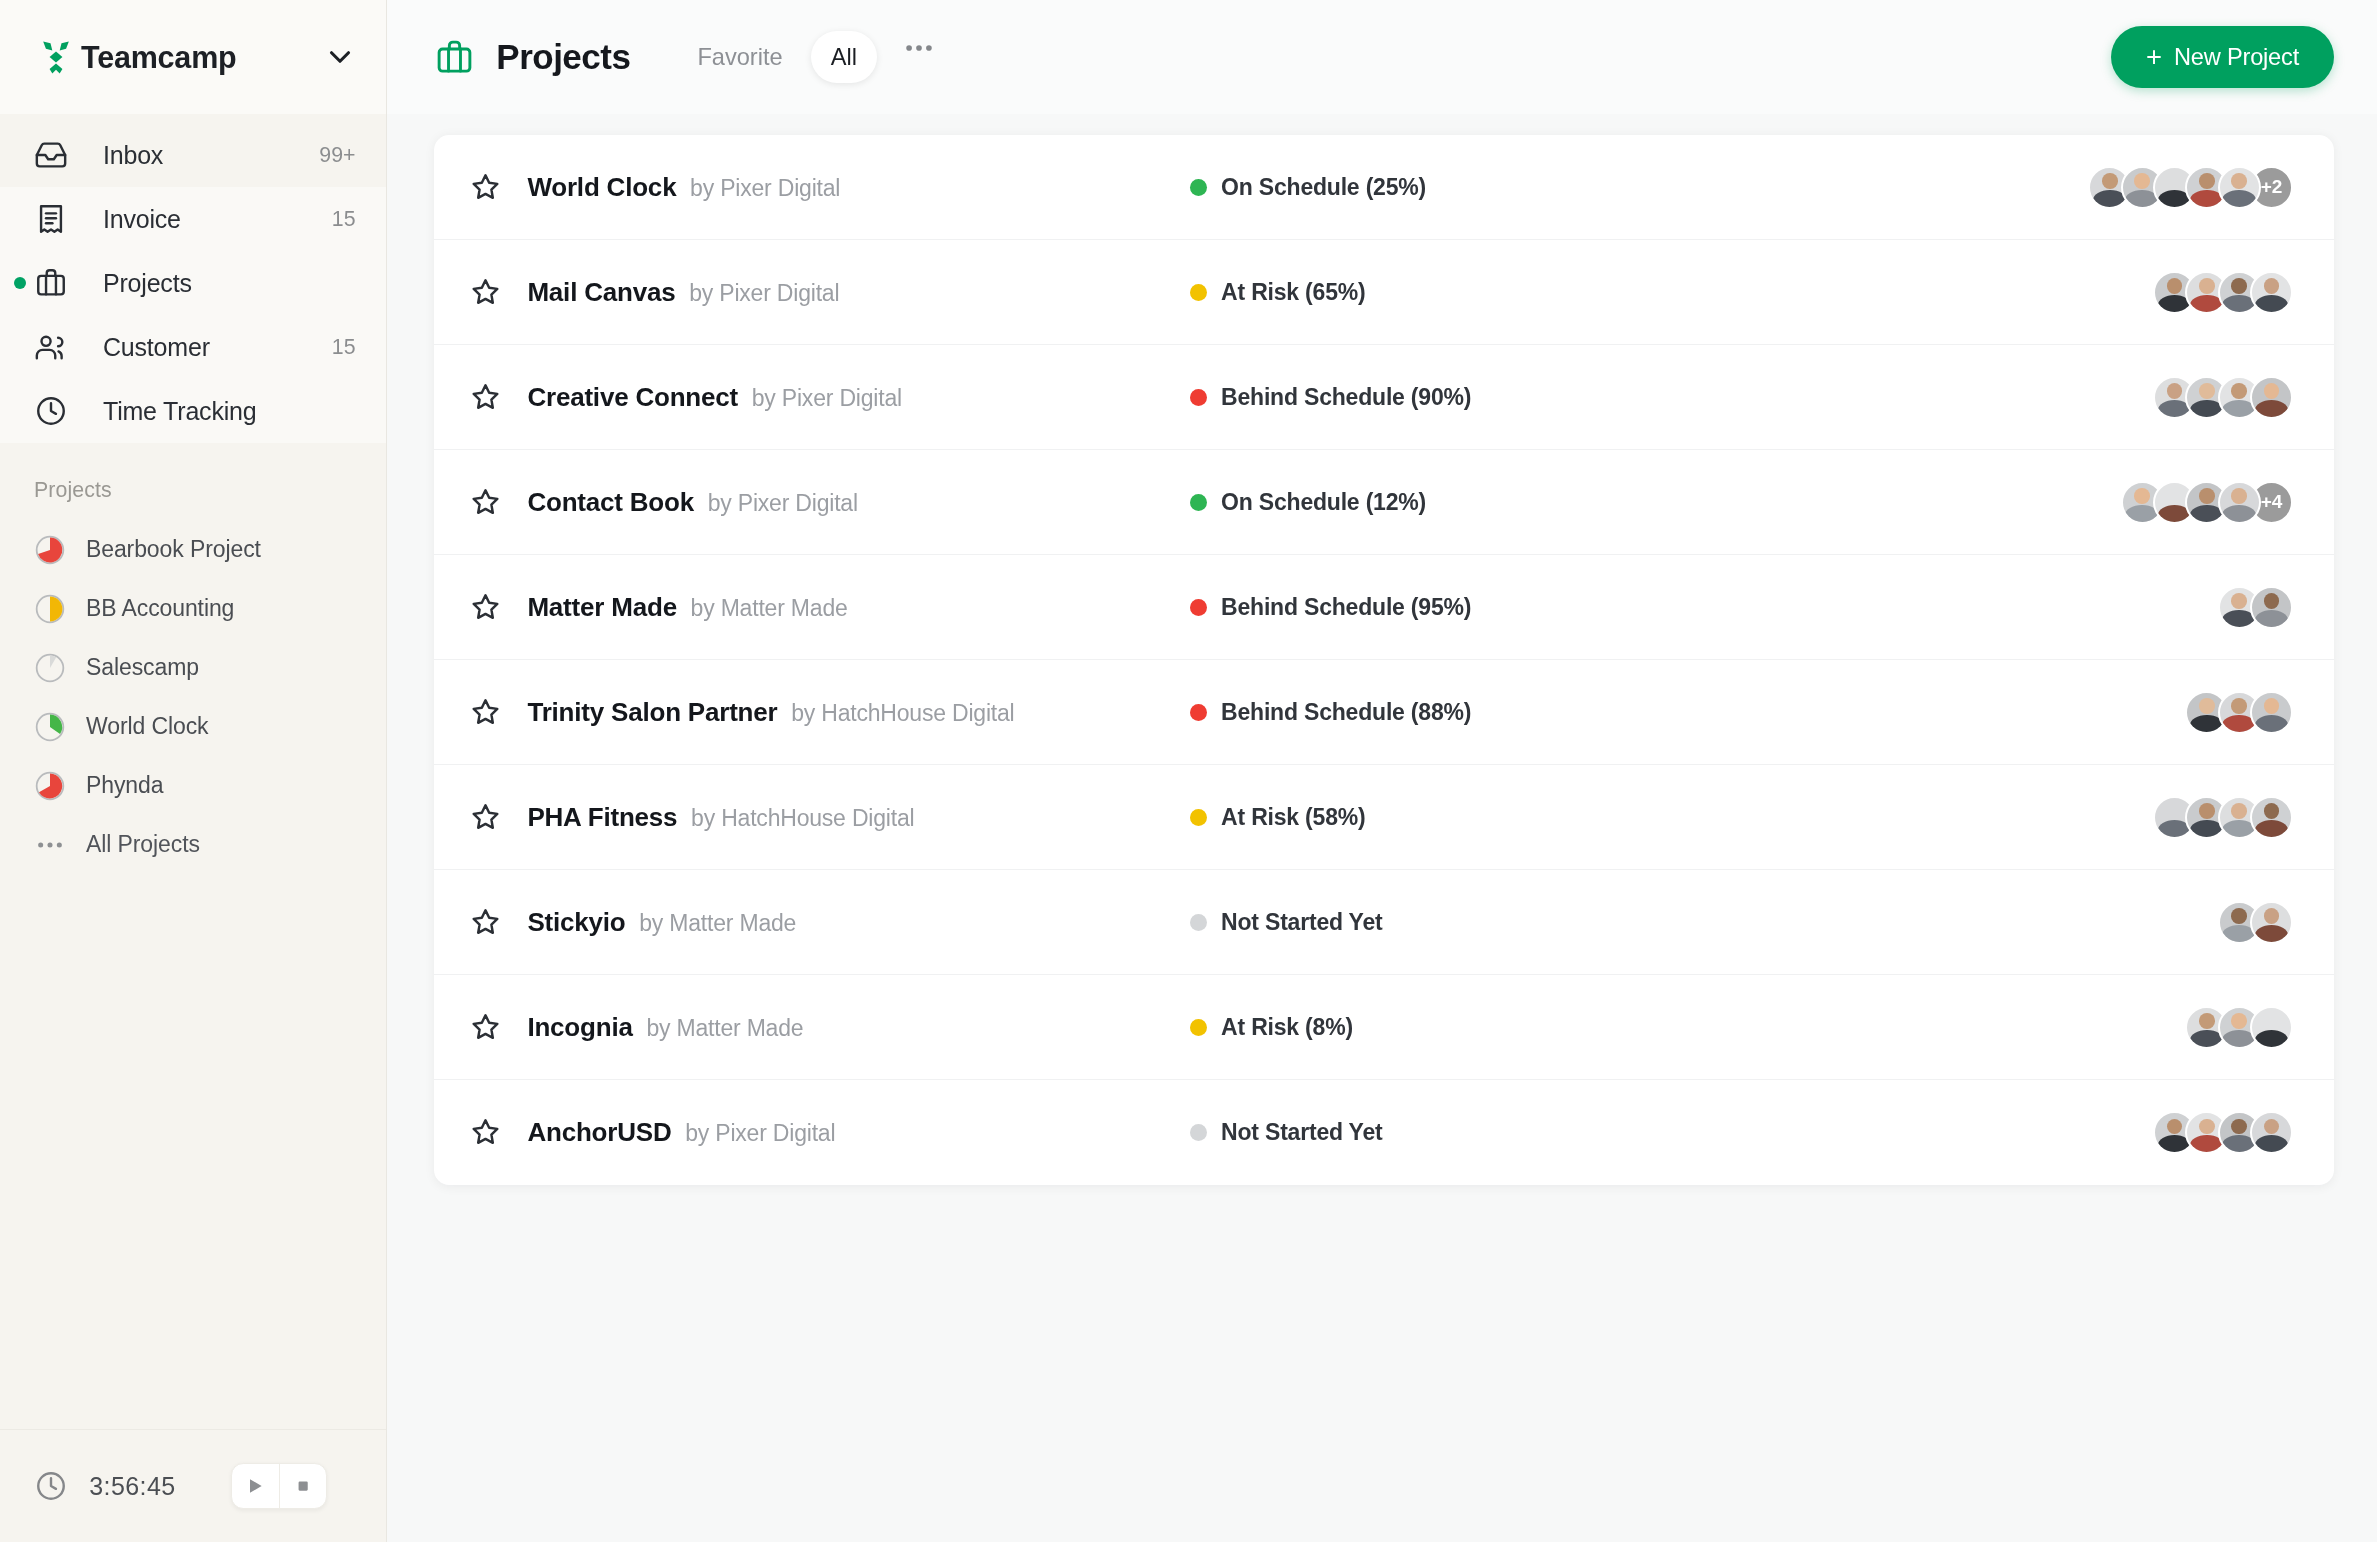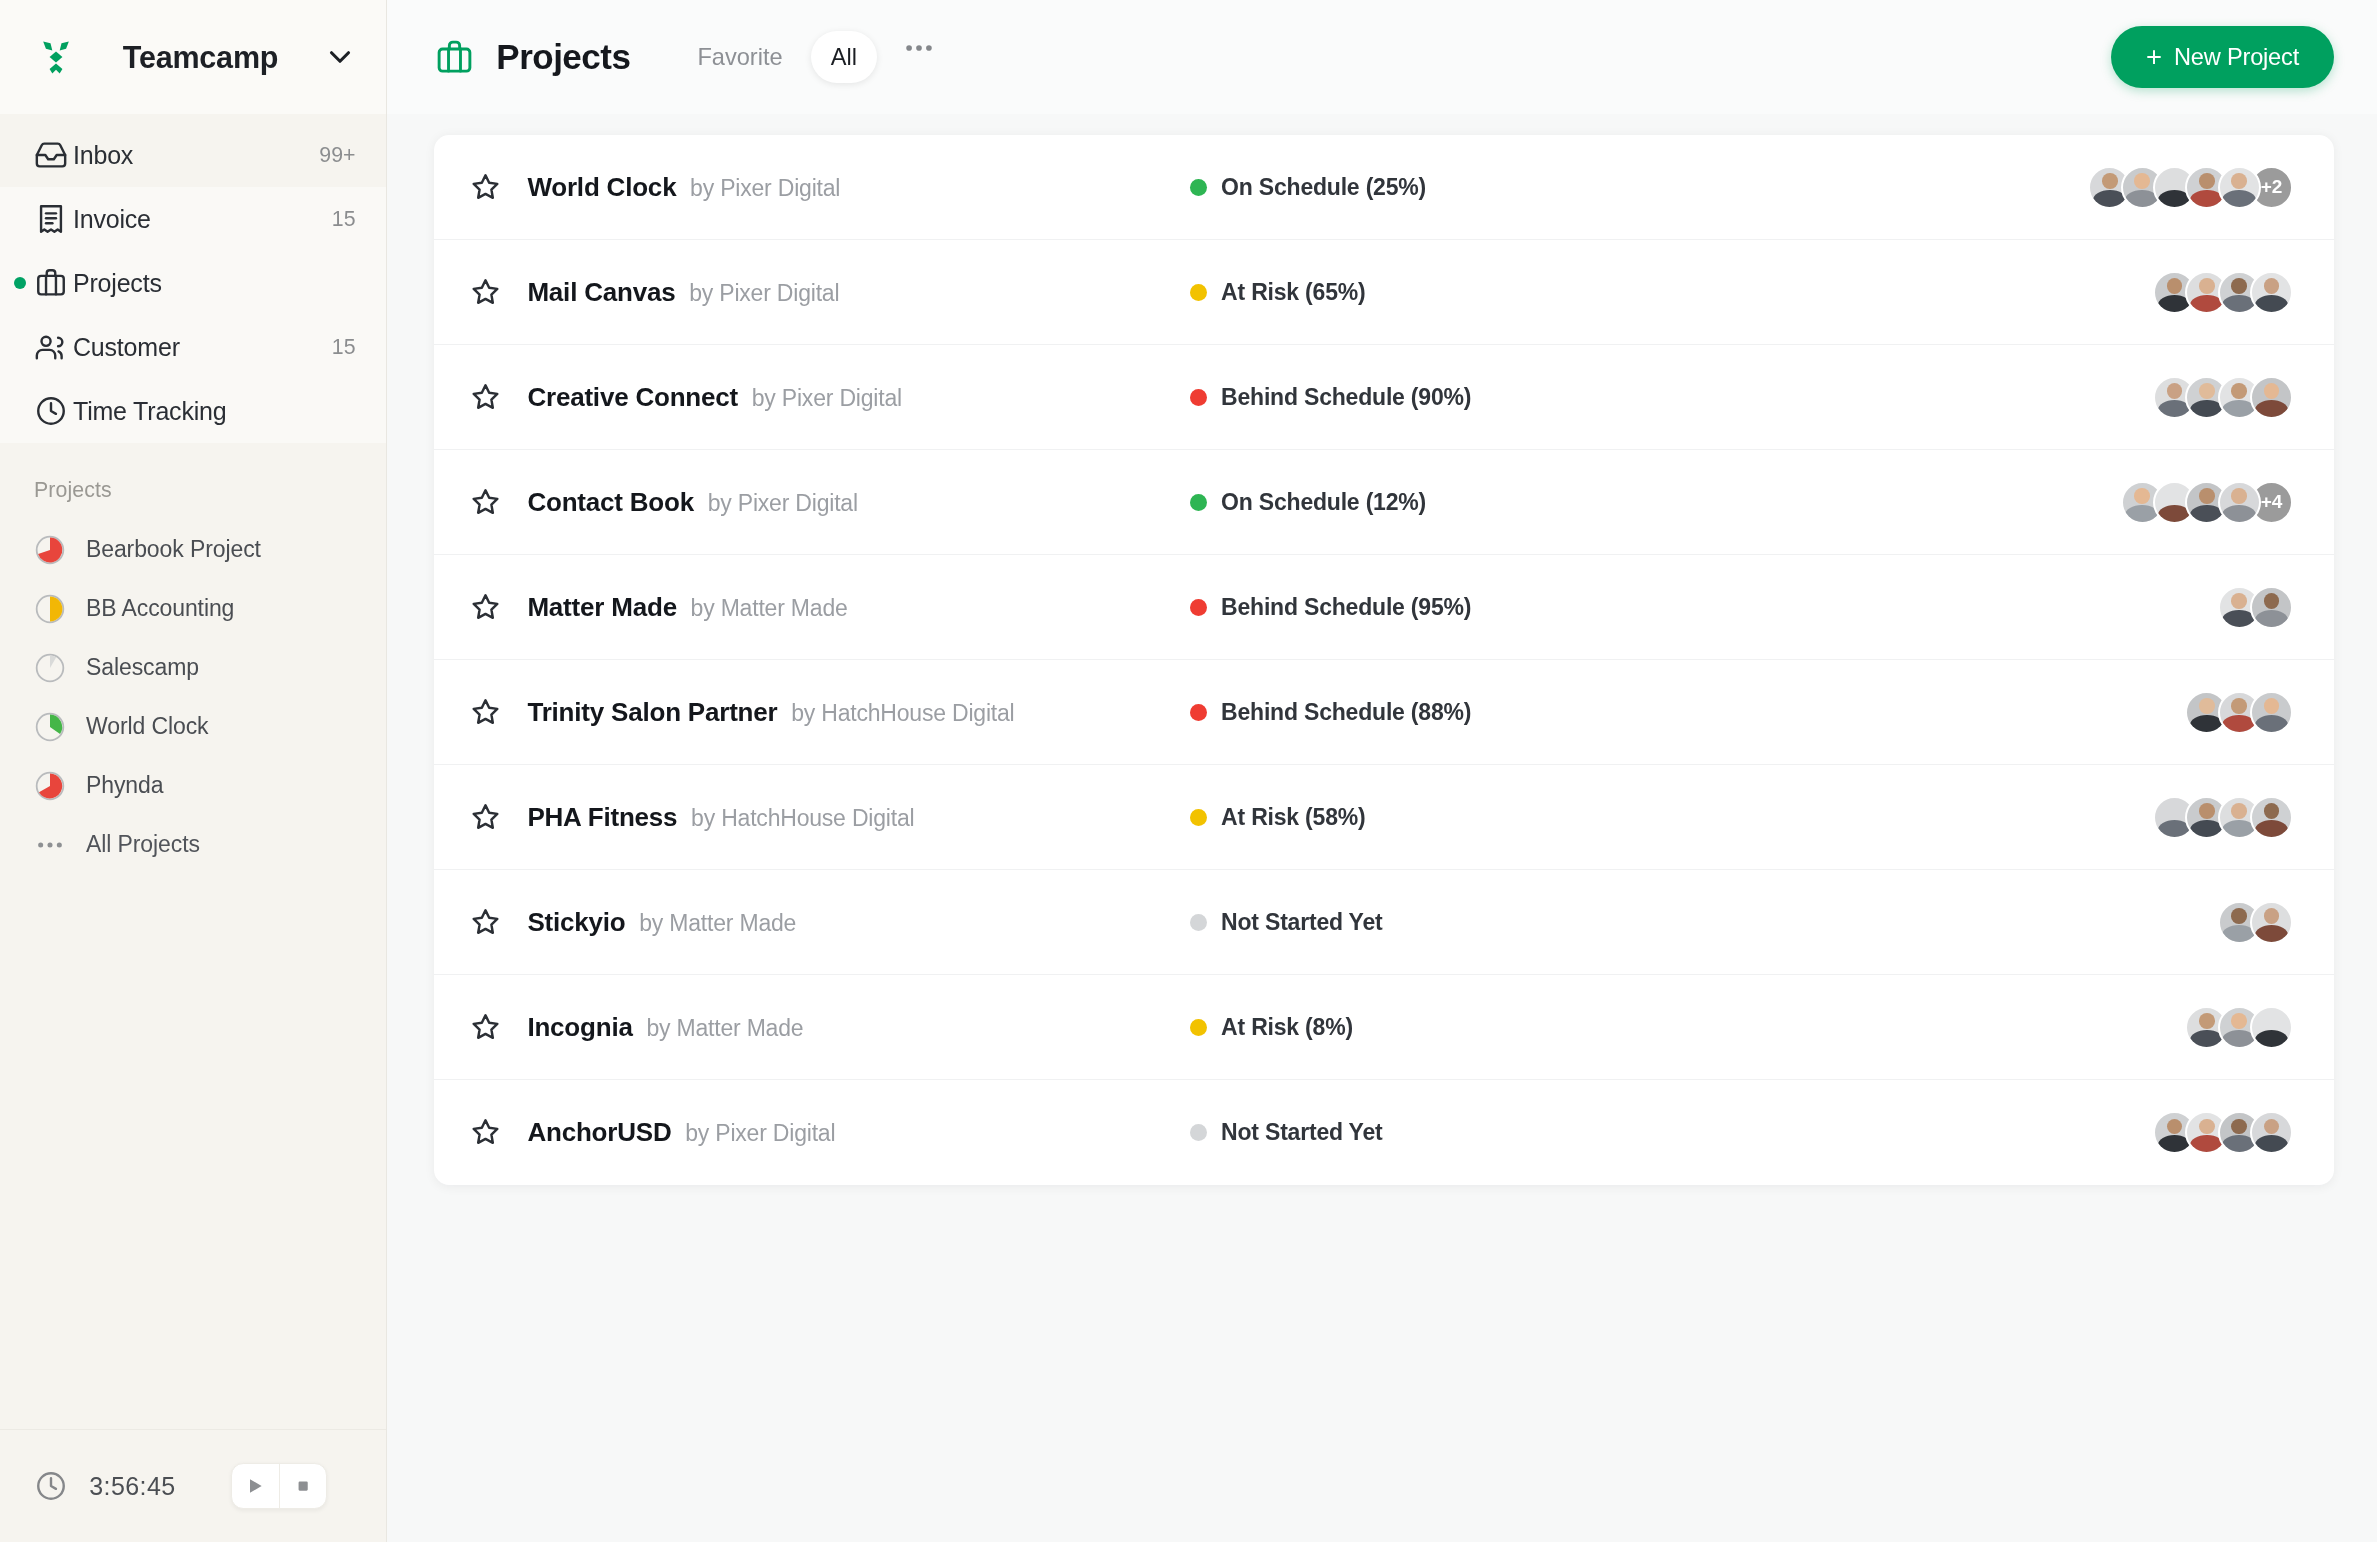--- a/index.html
+++ b/index.html
@@ -19,34 +19,33 @@
     border-right: 1.5px solid #e9e7e1;
     position: relative;
     flex: 0 0 387px;
     display: flex; flex-direction: column;
   }
   .brand {
     height: 114px;
     display: flex; align-items: center;
     padding: 0 29px 0 34px;
     background: #fbfaf7;
-    gap: 32px;
-    text-align: center;
+    gap: 3px;
   }
   .brand-logo { width: 44px; height: 44px; flex: 0 0 44px; display:block; }
   .brand-name {
     font-size: 30.5px; font-weight: 700; color: #1d2025;
     letter-spacing: -0.2px; flex: 1;
   }
   .brand-chevron { width: 34px; height: 34px; flex:0 0 34px; display:block; }
 
   .nav { padding-top: 9.1px; }
   .nav-item {
     height: 64px; display: flex; align-items: center;
-    padding: 0 30.5px 0 34px; gap: 5px; position: relative;
+    padding: 0 30.5px 0 34px; gap: 35px; position: relative;
   }
   .nav-item.light { background: #fbfaf9; }
   .nav-item.lighter { background: #faf9f6; }
   .nav-dot {
     position: absolute; left: 13.7px; top: 50%;
     transform: translateY(-50%);
     width: 12.2px; height: 12.2px; border-radius: 50%;
     background: #00a264;
   }
   .nav-icon { width: 34px; height: 34px; flex: 0 0 34px; display:block; }

